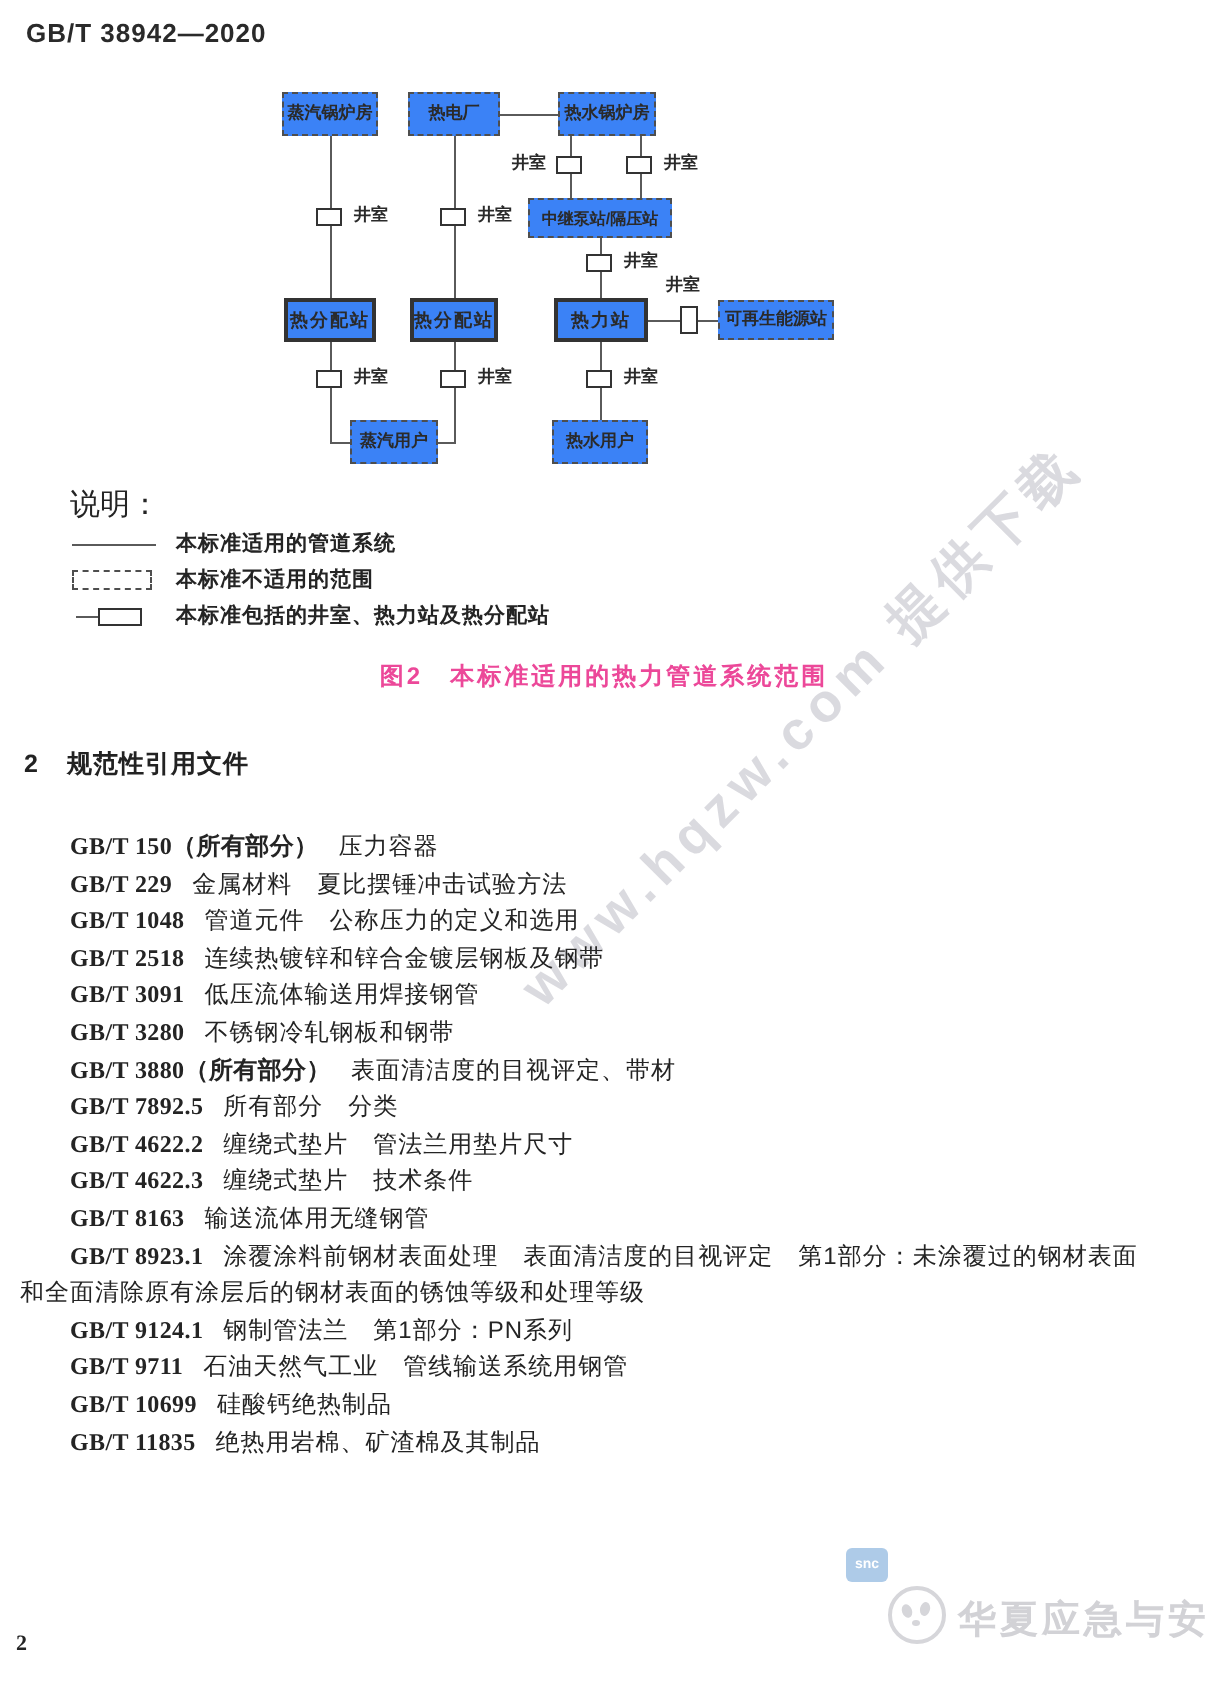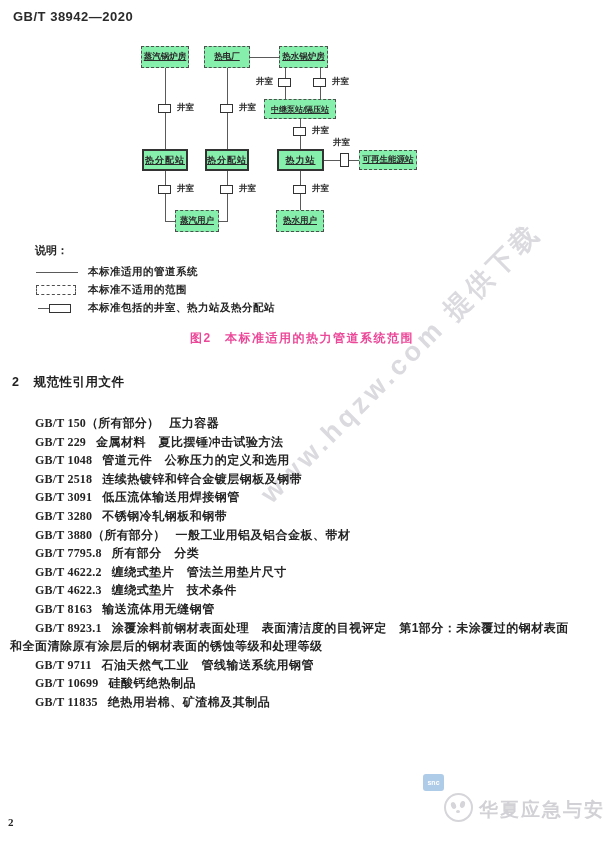--- a/index.html
+++ b/index.html
@@ -20,50 +20,50 @@
     border-radius:50%;box-sizing:border-box;}
   .wm-icon .dot{position:absolute;background:#d6d6da;border-radius:50%;}
   .wm-icon .d1{width:5px;height:7px;left:5px;top:7px;transform:rotate(-20deg);}
   .wm-icon .d2{width:5px;height:7px;left:14px;top:6px;transform:rotate(15deg);}
   .wm-icon .d3{width:4px;height:3px;left:10px;top:15px;}
   .wm-brand{position:absolute;left:479px;top:797px;font-size:19px;font-weight:700;
     color:#d2d2d6;letter-spacing:2px;white-space:nowrap;}
   
   .doc-code{position:absolute;left:13px;top:9px;font-size:13px;font-weight:700;letter-spacing:0.5px;color:#2a2a2a;}
   
-  .db,.bb{position:absolute;background:#86efac;display:flex;align-items:center;justify-content:center;
-    box-sizing:border-box;font-weight:700;color:#2a2a2a;white-space:nowrap;text-decoration:underline;}
+  .db,.bb{position:absolute;background:#3b82f6;display:flex;align-items:center;justify-content:center;
+    box-sizing:border-box;font-weight:700;color:#2a2a2a;white-space:nowrap;}
   .db{border:1px dashed #4e4e4e;font-size:8.5px;}
   .bb{border:2px solid #333333;font-size:9px;letter-spacing:1px;}
   .db.small{font-size:8px;letter-spacing:0;}
   .wc{position:absolute;width:13px;height:9px;border:1.5px solid #333333;background:#ffffff;box-sizing:border-box;}
   .wc.vert{width:9px;height:14px;}
   .wl{position:absolute;font-size:8.5px;font-weight:700;color:#2a2a2a;white-space:nowrap;}
   .lnv{position:absolute;width:1px;background:#5a5a5a;}
   .lnh{position:absolute;height:1px;background:#5a5a5a;}
   
-  .legend-title{position:absolute;left:35px;top:243px;font-size:11px;font-weight:700;}
+  .legend-title{position:absolute;left:35px;top:243px;font-size:15px;font-weight:400;}
   .legend-label{position:absolute;left:88px;font-size:10.5px;font-weight:700;letter-spacing:0.5px;}
   .sym-line{position:absolute;left:36px;top:272px;width:42px;height:1px;background:#5a5a5a;}
   .sym-dashed{position:absolute;left:36px;top:285px;width:40px;height:10px;border:1px dashed #4e4e4e;box-sizing:border-box;}
   .sym-well-line{position:absolute;left:38px;top:308px;width:11px;height:1px;background:#5a5a5a;}
   .sym-well-box{position:absolute;left:49px;top:304px;width:22px;height:9px;border:1.5px solid #333;box-sizing:border-box;}
   
   .fig-caption{position:absolute;left:0;right:0;top:330px;text-align:center;font-size:12px;
     font-weight:700;letter-spacing:1.5px;color:#ec4899;}
   .sec-heading{position:absolute;left:12px;top:374px;font-size:12.5px;font-weight:700;letter-spacing:0.5px;color:#222;}
   .sec-heading .num{margin-right:14px;}
   
   .textcol{position:absolute;left:10px;right:28px;top:408px;}
   .intro{font-size:12px;line-height:19.5px;font-weight:600;letter-spacing:0.3px;
     text-indent:16px;margin:0;color:#242424;}
   .refs{margin-top:6px;font-size:12px;line-height:18.6px;}
   .ref-line{text-indent:25px;}
   .ref-code{font-family:"Liberation Serif","DejaVu Serif",serif;font-weight:600;letter-spacing:0.2px;}
-  .ref-title{font-weight:700;margin-left:10px;letter-spacing:0.5px;margin-top:26px;}
+  .ref-title{font-weight:400;margin-left:10px;letter-spacing:0.5px;margin-top:26px;}
   .page-num{position:absolute;left:8px;top:816px;font-size:11px;font-weight:600;
     font-family:"Liberation Serif","DejaVu Serif",serif;}
 </style>
 </head>
 <body>
 
 <div class="layer">
   <div class="wm-diag">www.hqzw.com 提供下载</div>
 </div>
 
@@ -166,44 +166,47 @@
 
         <div class="ref-line">
           <span class="ref-code">GB/T 3091</span><span class="ref-title">低压流体输送用焊接钢管</span>
         </div>
 
         <div class="ref-line">
           <span class="ref-code">GB/T 3280</span><span class="ref-title">不锈钢冷轧钢板和钢带</span>
         </div>
 
         <div class="ref-line">
-          <span class="ref-code">GB/T 3880（所有部分）</span><span class="ref-title">一般工业用铝及铝合金板、带材</span>
-        </div>
-
-        <div class="ref-line">
-          <span class="ref-code">GB/T 7795.8</span><span class="ref-title">所有部分　分类</span>
+          <span class="ref-code">GB/T 3880（所有部分）</span><span class="ref-title">表面清洁度的目视评定、带材</span>
+        </div>
+
+        <div class="ref-line">
+          <span class="ref-code">GB/T 7892.5</span><span class="ref-title">所有部分　分类</span>
         </div>
 
         <div class="ref-line">
           <span class="ref-code">GB/T 4622.2</span><span class="ref-title">缠绕式垫片　管法兰用垫片尺寸</span>
         </div>
 
         <div class="ref-line">
           <span class="ref-code">GB/T 4622.3</span><span class="ref-title">缠绕式垫片　技术条件</span>
         </div>
 
         <div class="ref-line">
           <span class="ref-code">GB/T 8163</span><span class="ref-title">输送流体用无缝钢管</span>
         </div>
 
 
         <div class="ref-line">
           <span class="ref-code">GB/T 8923.1</span><span class="ref-title">涂覆涂料前钢材表面处理　表面清洁度的目视评定　第1部分：未涂覆过的钢材表面和全面清除原有涂层后的钢材表面的锈蚀等级和处理等级</span>
         </div>
 
+        <div class="ref-line">
+          <span class="ref-code">GB/T 9124.1</span><span class="ref-title">钢制管法兰　第1部分：PN系列</span>
+        </div>
 
 
 
         <div class="ref-line">
           <span class="ref-code">GB/T 9711</span><span class="ref-title">石油天然气工业　管线输送系统用钢管</span>
         </div>
 
         <div class="ref-line">
           <span class="ref-code">GB/T 10699</span><span class="ref-title">硅酸钙绝热制品</span>
         </div>

